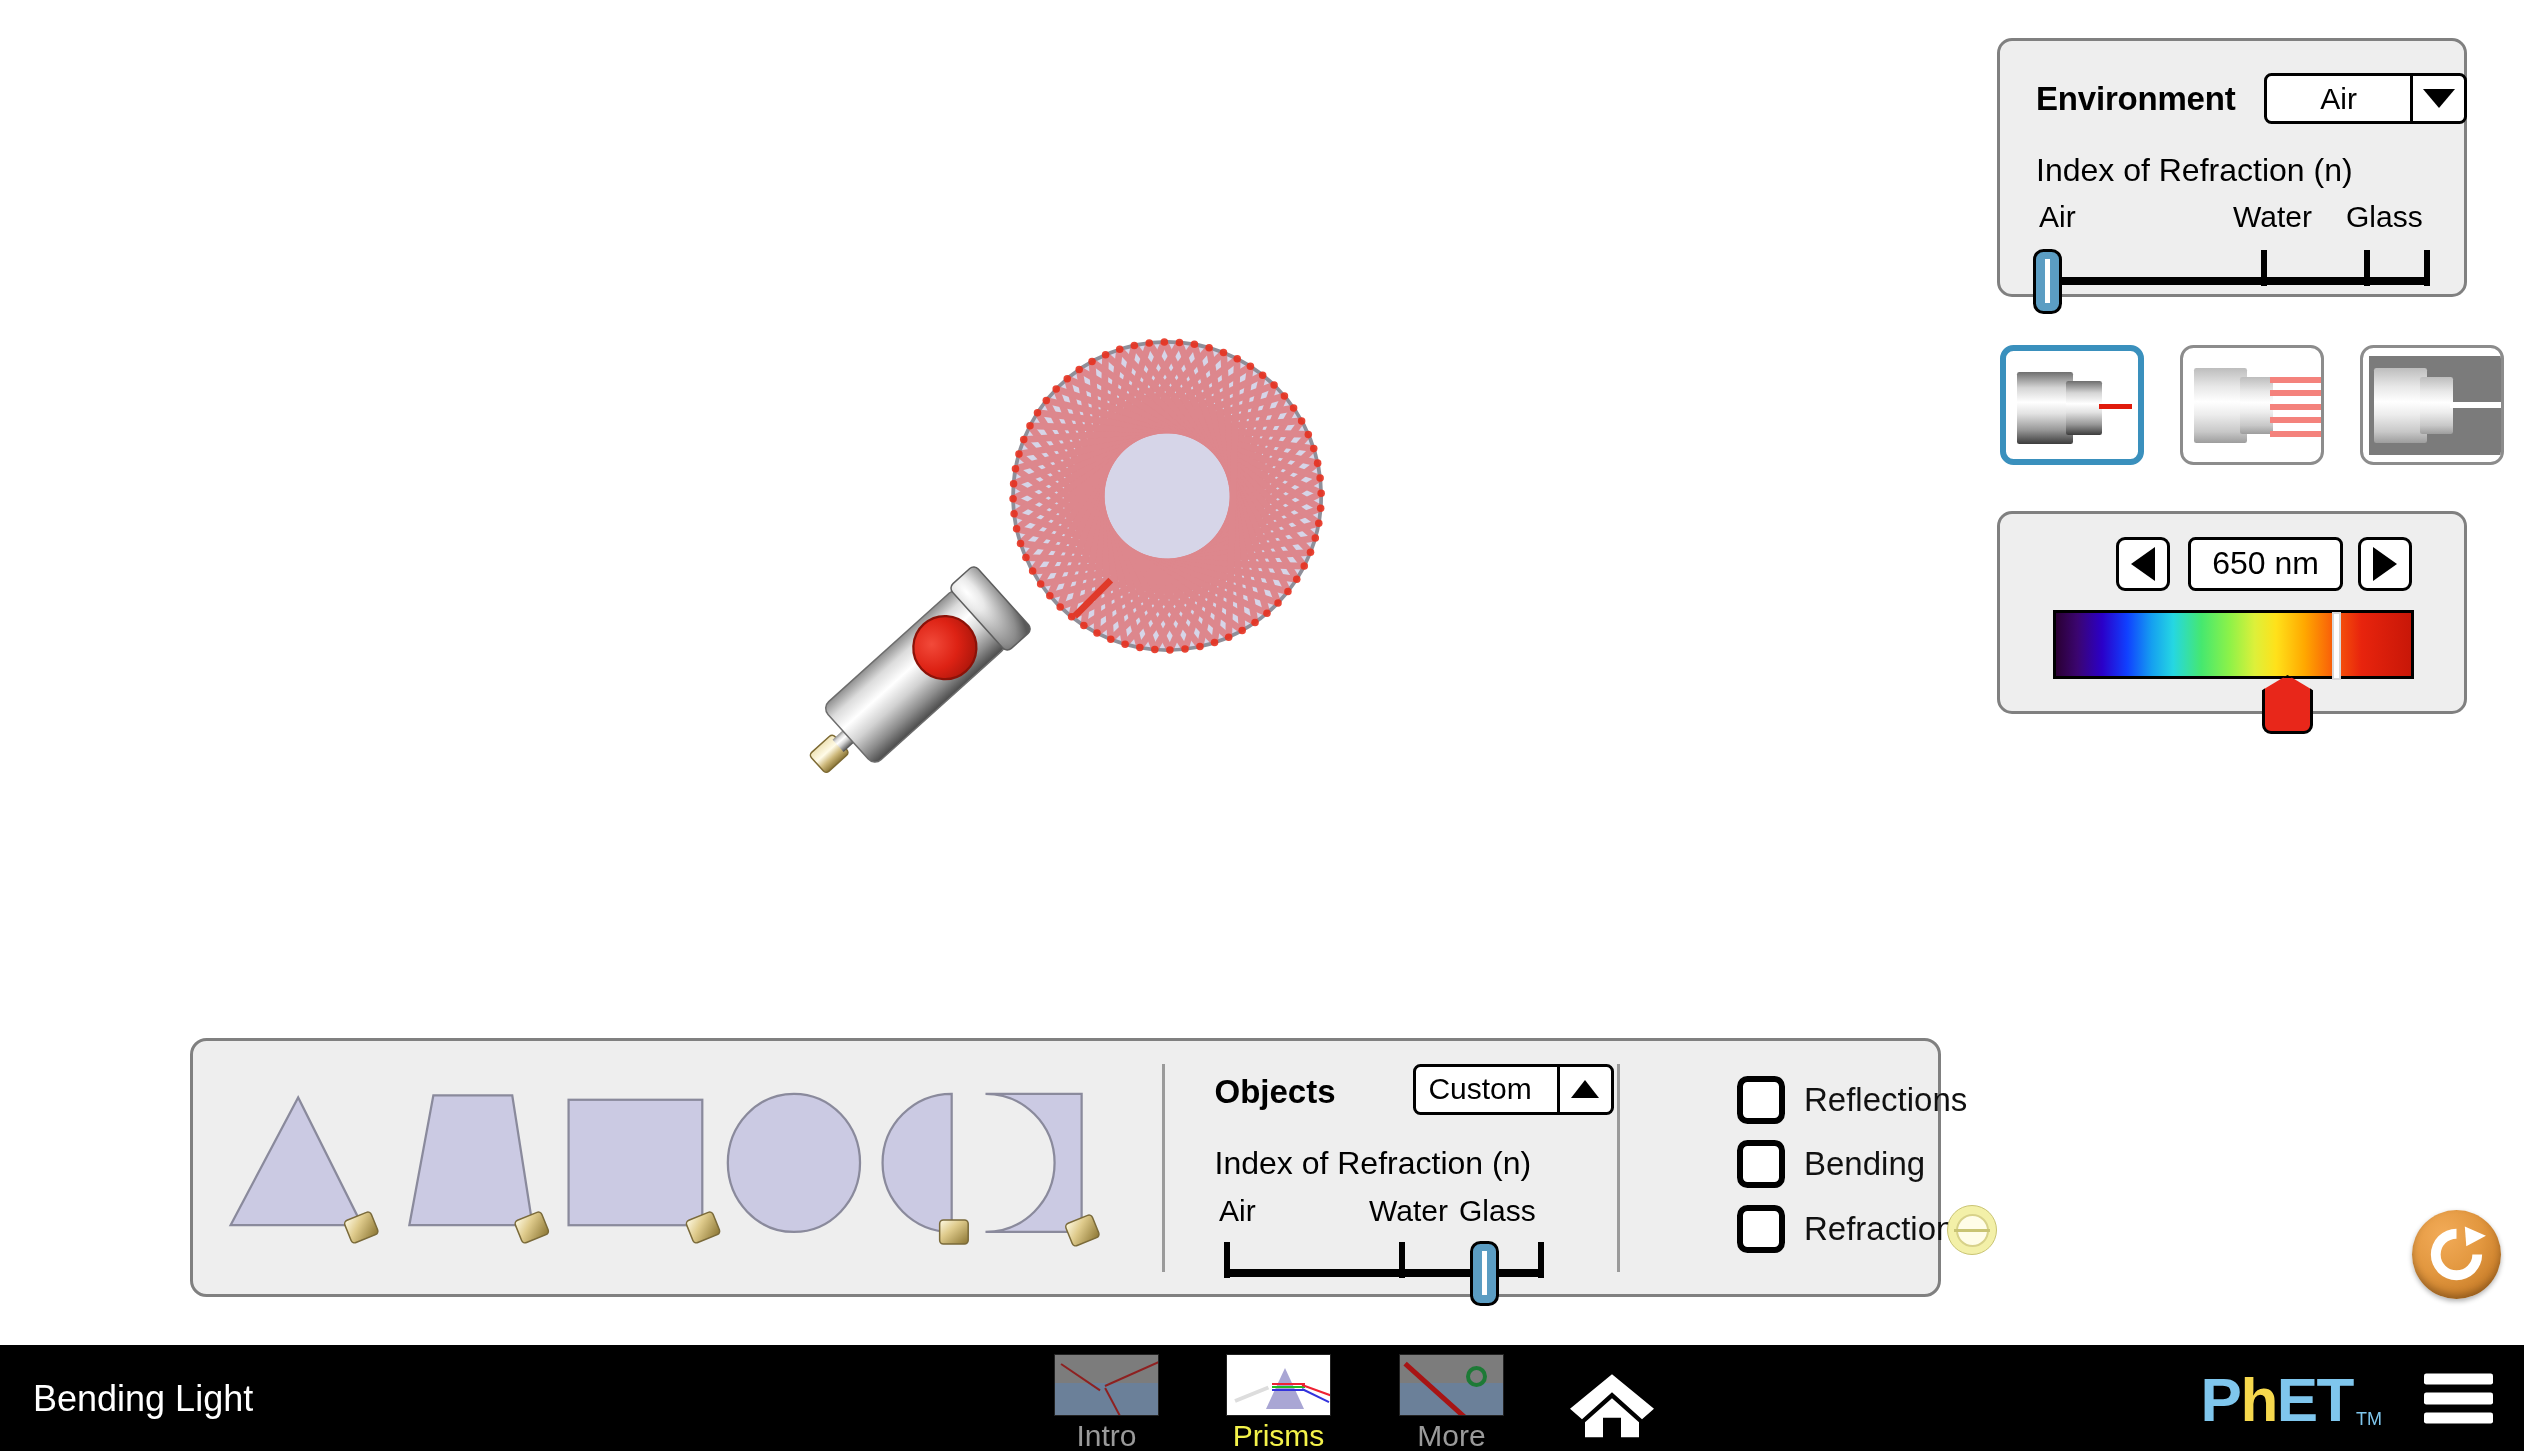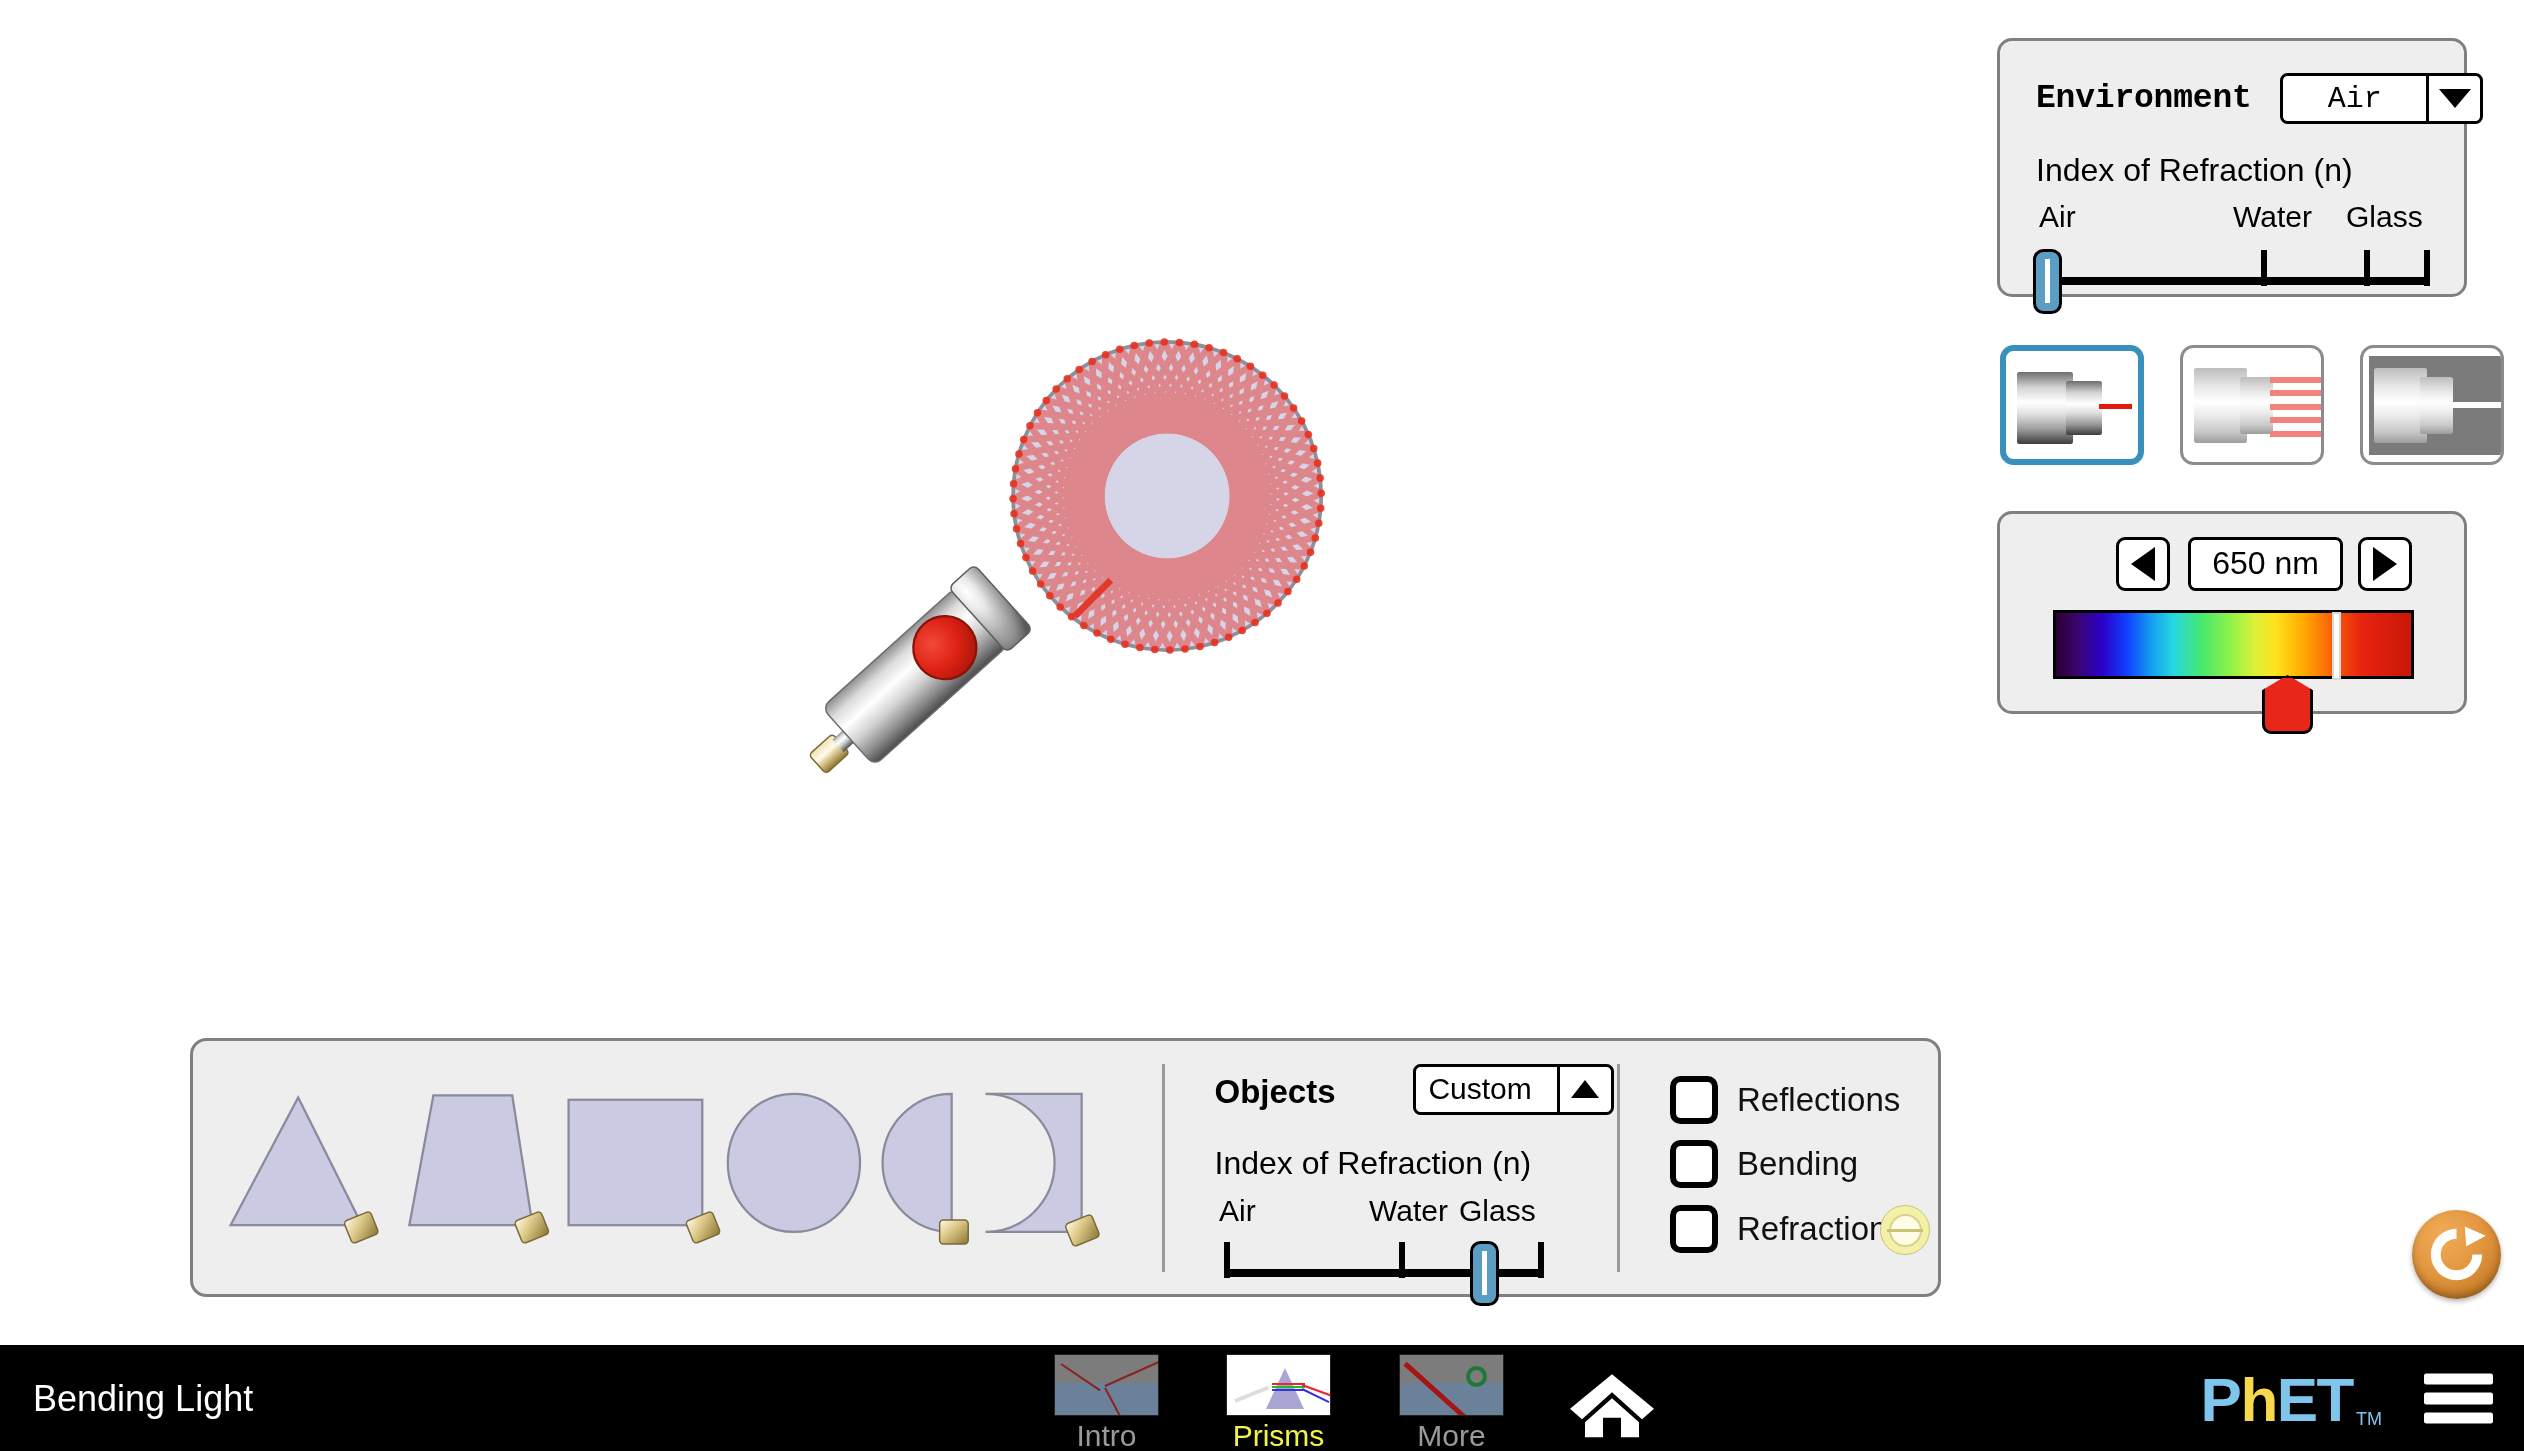--- a/index.html
+++ b/index.html
@@ -15,21 +15,21 @@
   
   .panel {
     position: absolute;
     background: #eeeeee;
     border: 3.8px solid #808080;
     border-radius: 15px;
   }
 
   
   #env-panel { left: 1997px; top: 38px; width: 470px; height: 259px; }
-  .env-row { position: absolute; left: 36px; top: 32px; display: flex; align-items: center; font-family: Liberation Mono, monospace; }
+  .env-row { position: absolute; left: 36px; top: 32px; display: flex; align-items: center; }
   .env-title { font-size: 33px; font-weight: bold; color: #000; letter-spacing: -0.2px; }
   .combo {
     margin-left: 28.6px;
     display: flex; align-items: stretch;
     background: #fff; border: 3px solid #000; border-radius: 7.5px;
     height: 51px; width: 203px; overflow: hidden;
   }
   .combo-value {
     flex: 1; display: flex; align-items: center; justify-content: center;
     font-size: 30px; color: #000;
@@ -498,21 +498,21 @@
 
         <div class="slider-track" style="left:4.5px; top:33px; width:320px;"></div>
         <div class="slider-tick" style="left:4.5px;   top:6px;"></div>
         <div class="slider-tick" style="left:180px; top:6px;"></div>
         <div class="slider-tick" style="left:265px; top:6px;"></div>
         <div class="slider-tick" style="left:319px; top:6px;"></div>
         <div class="slider-thumb" style="left:251px; top:4.5px;"></div>
       </div>
     </div>
 
-    <div style="position:absolute; left:1454px; top:0; width:293px; height:320px;">
+    <div style="position:absolute; left:1521px; top:0; width:293px; height:320px;">
       <div class="cb-row" style="left:22.5px; top:35px;">
         <span class="checkbox"></span>
         <span class="cb-label">Reflections</span>
       </div>
       <div class="cb-row" style="left:22.5px; top:99px;">
         <span class="checkbox"></span>
         <span class="cb-label">Bending</span>
       </div>
       <div class="cb-row" style="left:22.5px; top:164px;">
         <span class="checkbox"></span>

